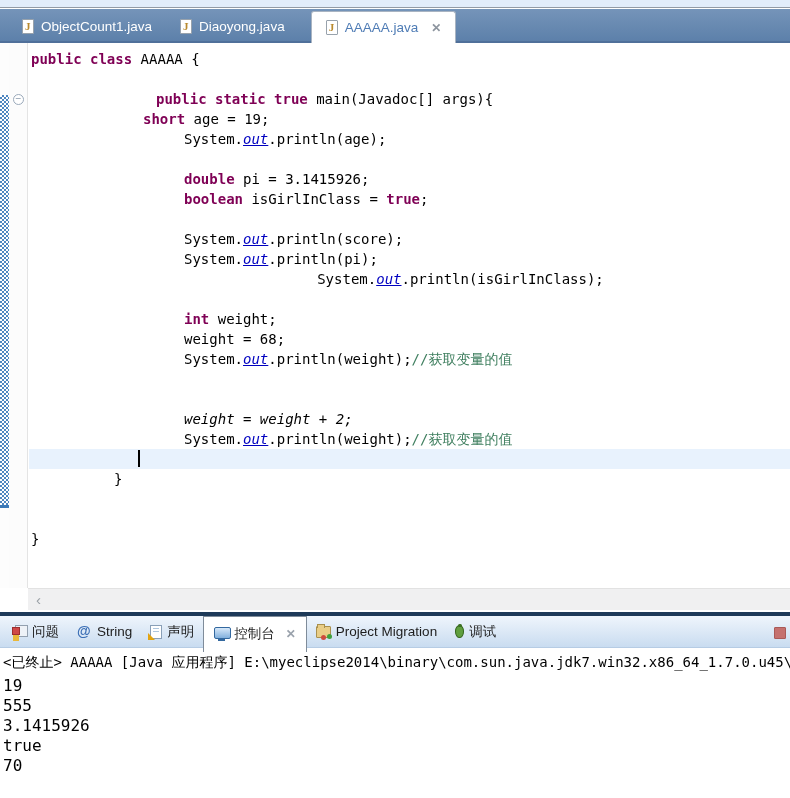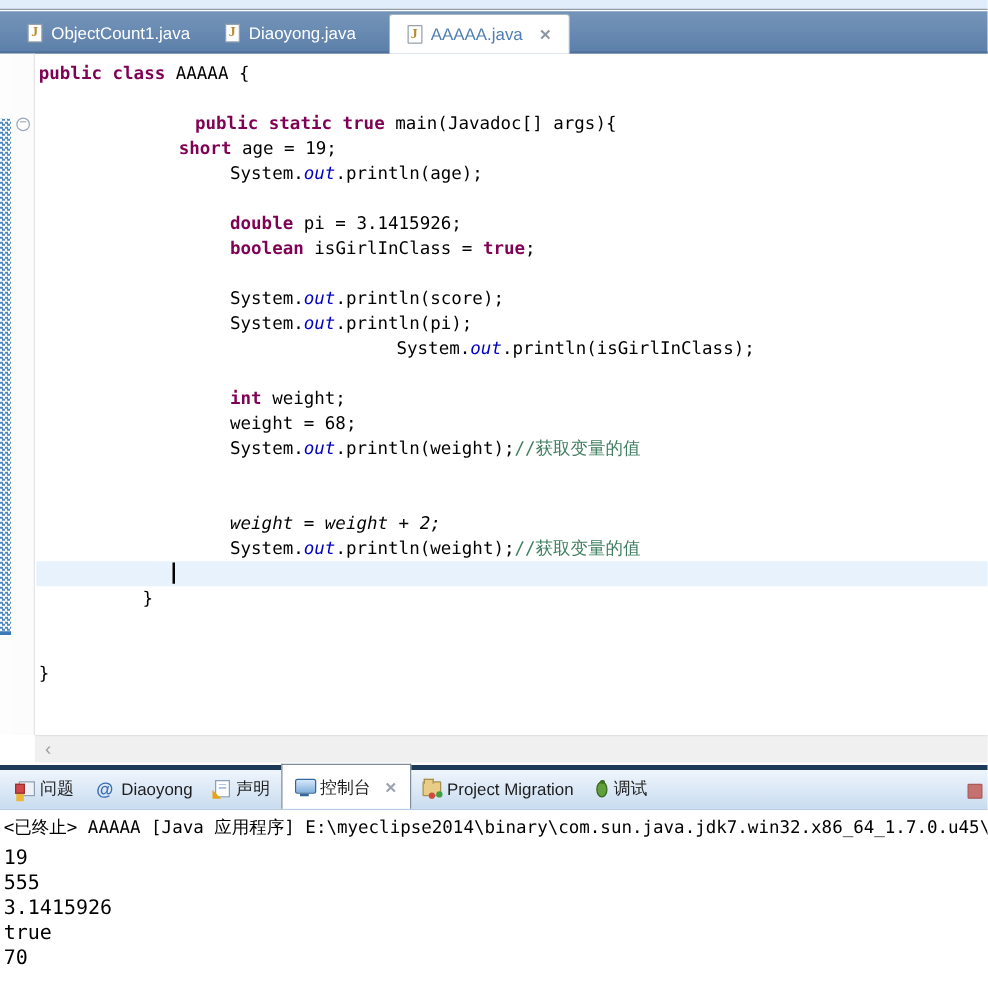--- a/index.html
+++ b/index.html
@@ -41,38 +41,38 @@
   .foldicon { position:absolute; top:51px; left:4px; width:11px; height:11px;
               border:1px solid #9aa9ba; border-radius:50%; background:#fff;
               color:#8596a8; font-size:10px; line-height:8px; text-align:center; cursor:default; }
   .code { position:absolute; top:0; left:29px; right:0; height:525px;
           font-family:"DejaVu Sans Mono","Liberation Mono",monospace;
           font-size:14px; padding-top:6px; }
   .cl { height:20px; line-height:20px; white-space:pre; position:relative; }
   .cl.hl { background:#e8f2fd; }
   .sg-k { color:#7f0055; font-weight:bold; }
   .sg-p { color:#000000; }
-  .sg-o { color:#0000c0; font-style:italic; }
+  .sg-o { color:#0000c0; font-style:italic;text-decoration:underline; }
   .sg-c { color:#3f7f5f; }
   .caret { position:absolute; top:1px; width:2px; height:17px; background:#000; }
 
   
   .hscroll { position:absolute; top:588px; left:28px; right:0; height:22px;
              background:#f0f0f1; border-top:1px solid #e2e2e2;
              display:flex; align-items:center; }
   .harrow { color:#9aa0a6; font-size:15px; padding-left:8px; line-height:1; cursor:default; }
 
   
   .sash { position:absolute; top:612px; left:0; right:0; height:4px; background:#1e3a59; }
 
   
   .ctabbar { position:absolute; top:616px; left:0; right:0; height:32px;
              background:linear-gradient(#eff5fc,#c9dcf0);
              border-bottom:1px solid #b6cce4;
-             display:flex; align-items:flex-end; padding-left:3px; overflow:visible; }
+             display:flex; align-items:center; padding-left:3px; overflow:visible; }
   .ctab { display:flex; align-items:center; gap:5px; padding:0 9px; height:32px;
           font-size:13.5px; color:#1d1d1d; cursor:default; }
   .ctab.active { background:#ffffff; border:1px solid #7f8c9a; border-bottom:none;
                  height:36px; margin-top:4px; position:relative; z-index:3; padding:0 10px; }
   .bicon { display:inline-block; position:relative; flex:0 0 auto; }
 
   .icon-problems { width:15px; height:13px; }
   .icon-problems::before { content:""; position:absolute; top:0; left:3px; width:11px; height:10px;
       background:#eef2f7; border:1px solid #93a0af; }
   .icon-problems::after { content:""; position:absolute; left:0; top:2px; width:6px; height:6px;
@@ -190,21 +190,21 @@
   <div class="sash"></div>
 
   <div class="ctabbar">
 
     <div class="ctab">
         <span class="bicon icon-problems"></span>
         <span>问题</span>
       </div>
       <div class="ctab">
         <span class="bicon icon-javadoc"></span>
-        <span>Diaoyong</span>
+        <span>String</span>
       </div>
       <div class="ctab">
         <span class="bicon icon-declaration"></span>
         <span>声明</span>
       </div>
       <div class="ctab active">
         <span class="bicon icon-console"></span>
         <span>控制台</span>
         <span class="xclose">✕</span>
       </div>

